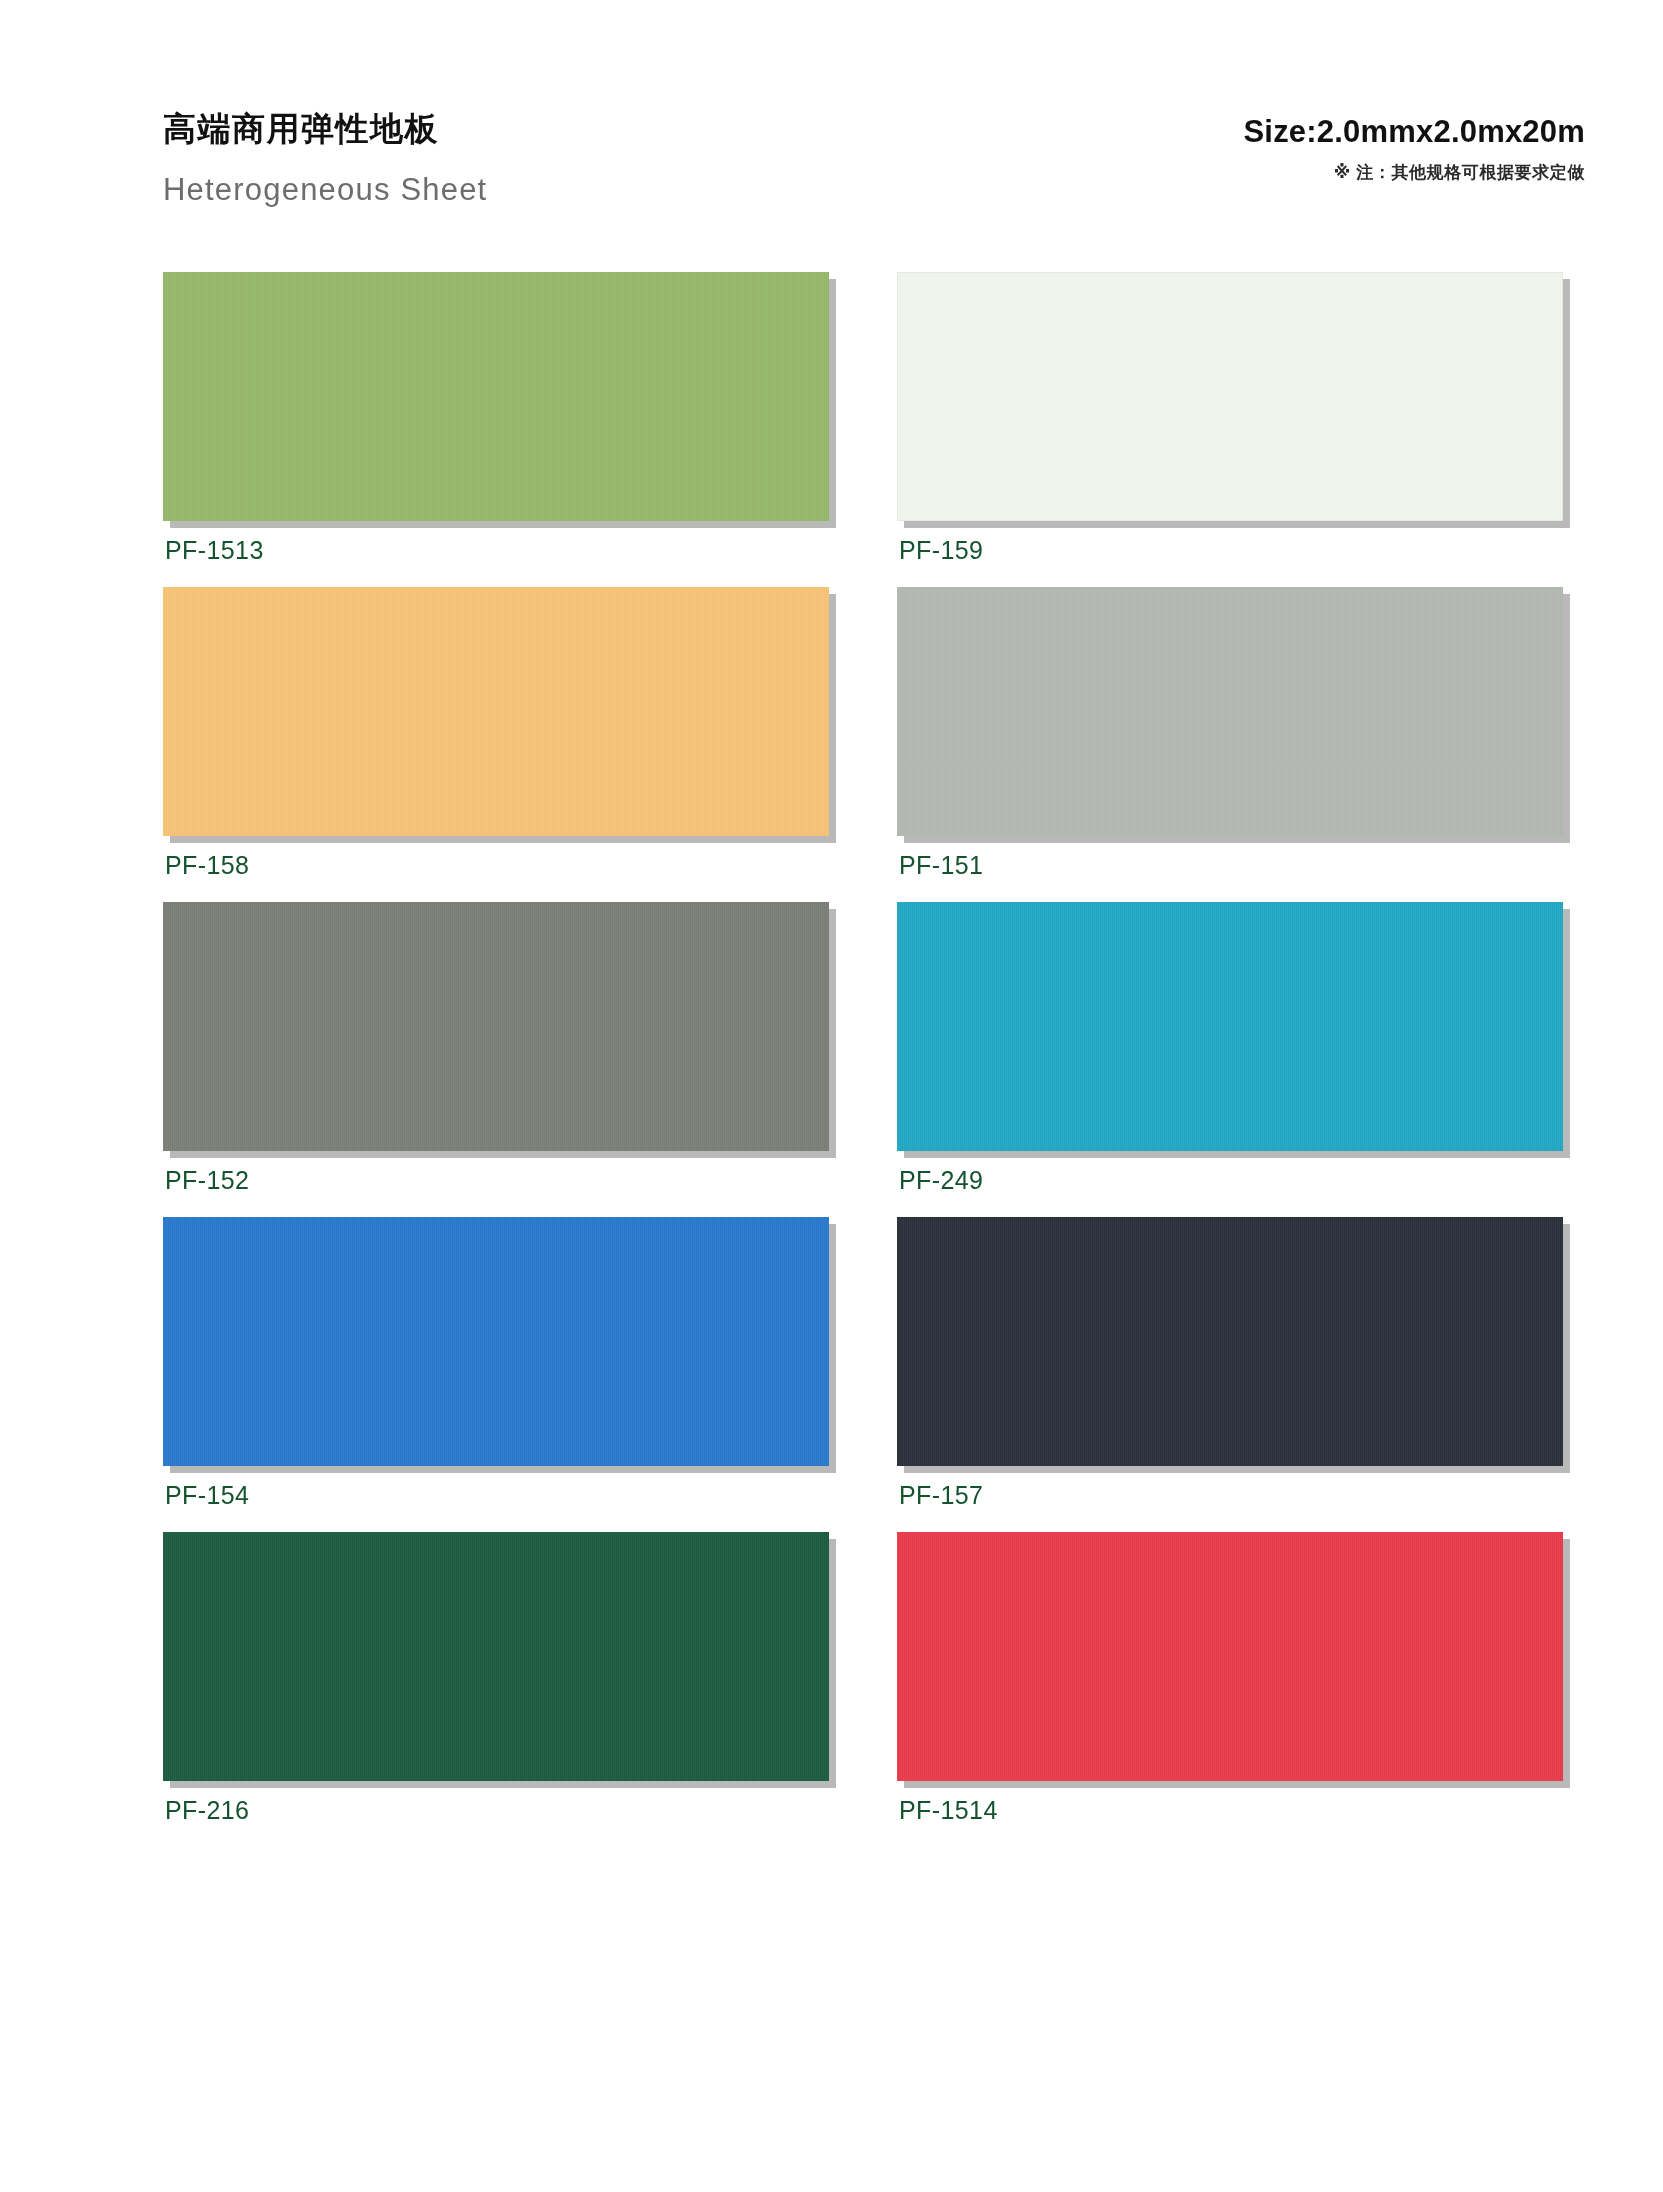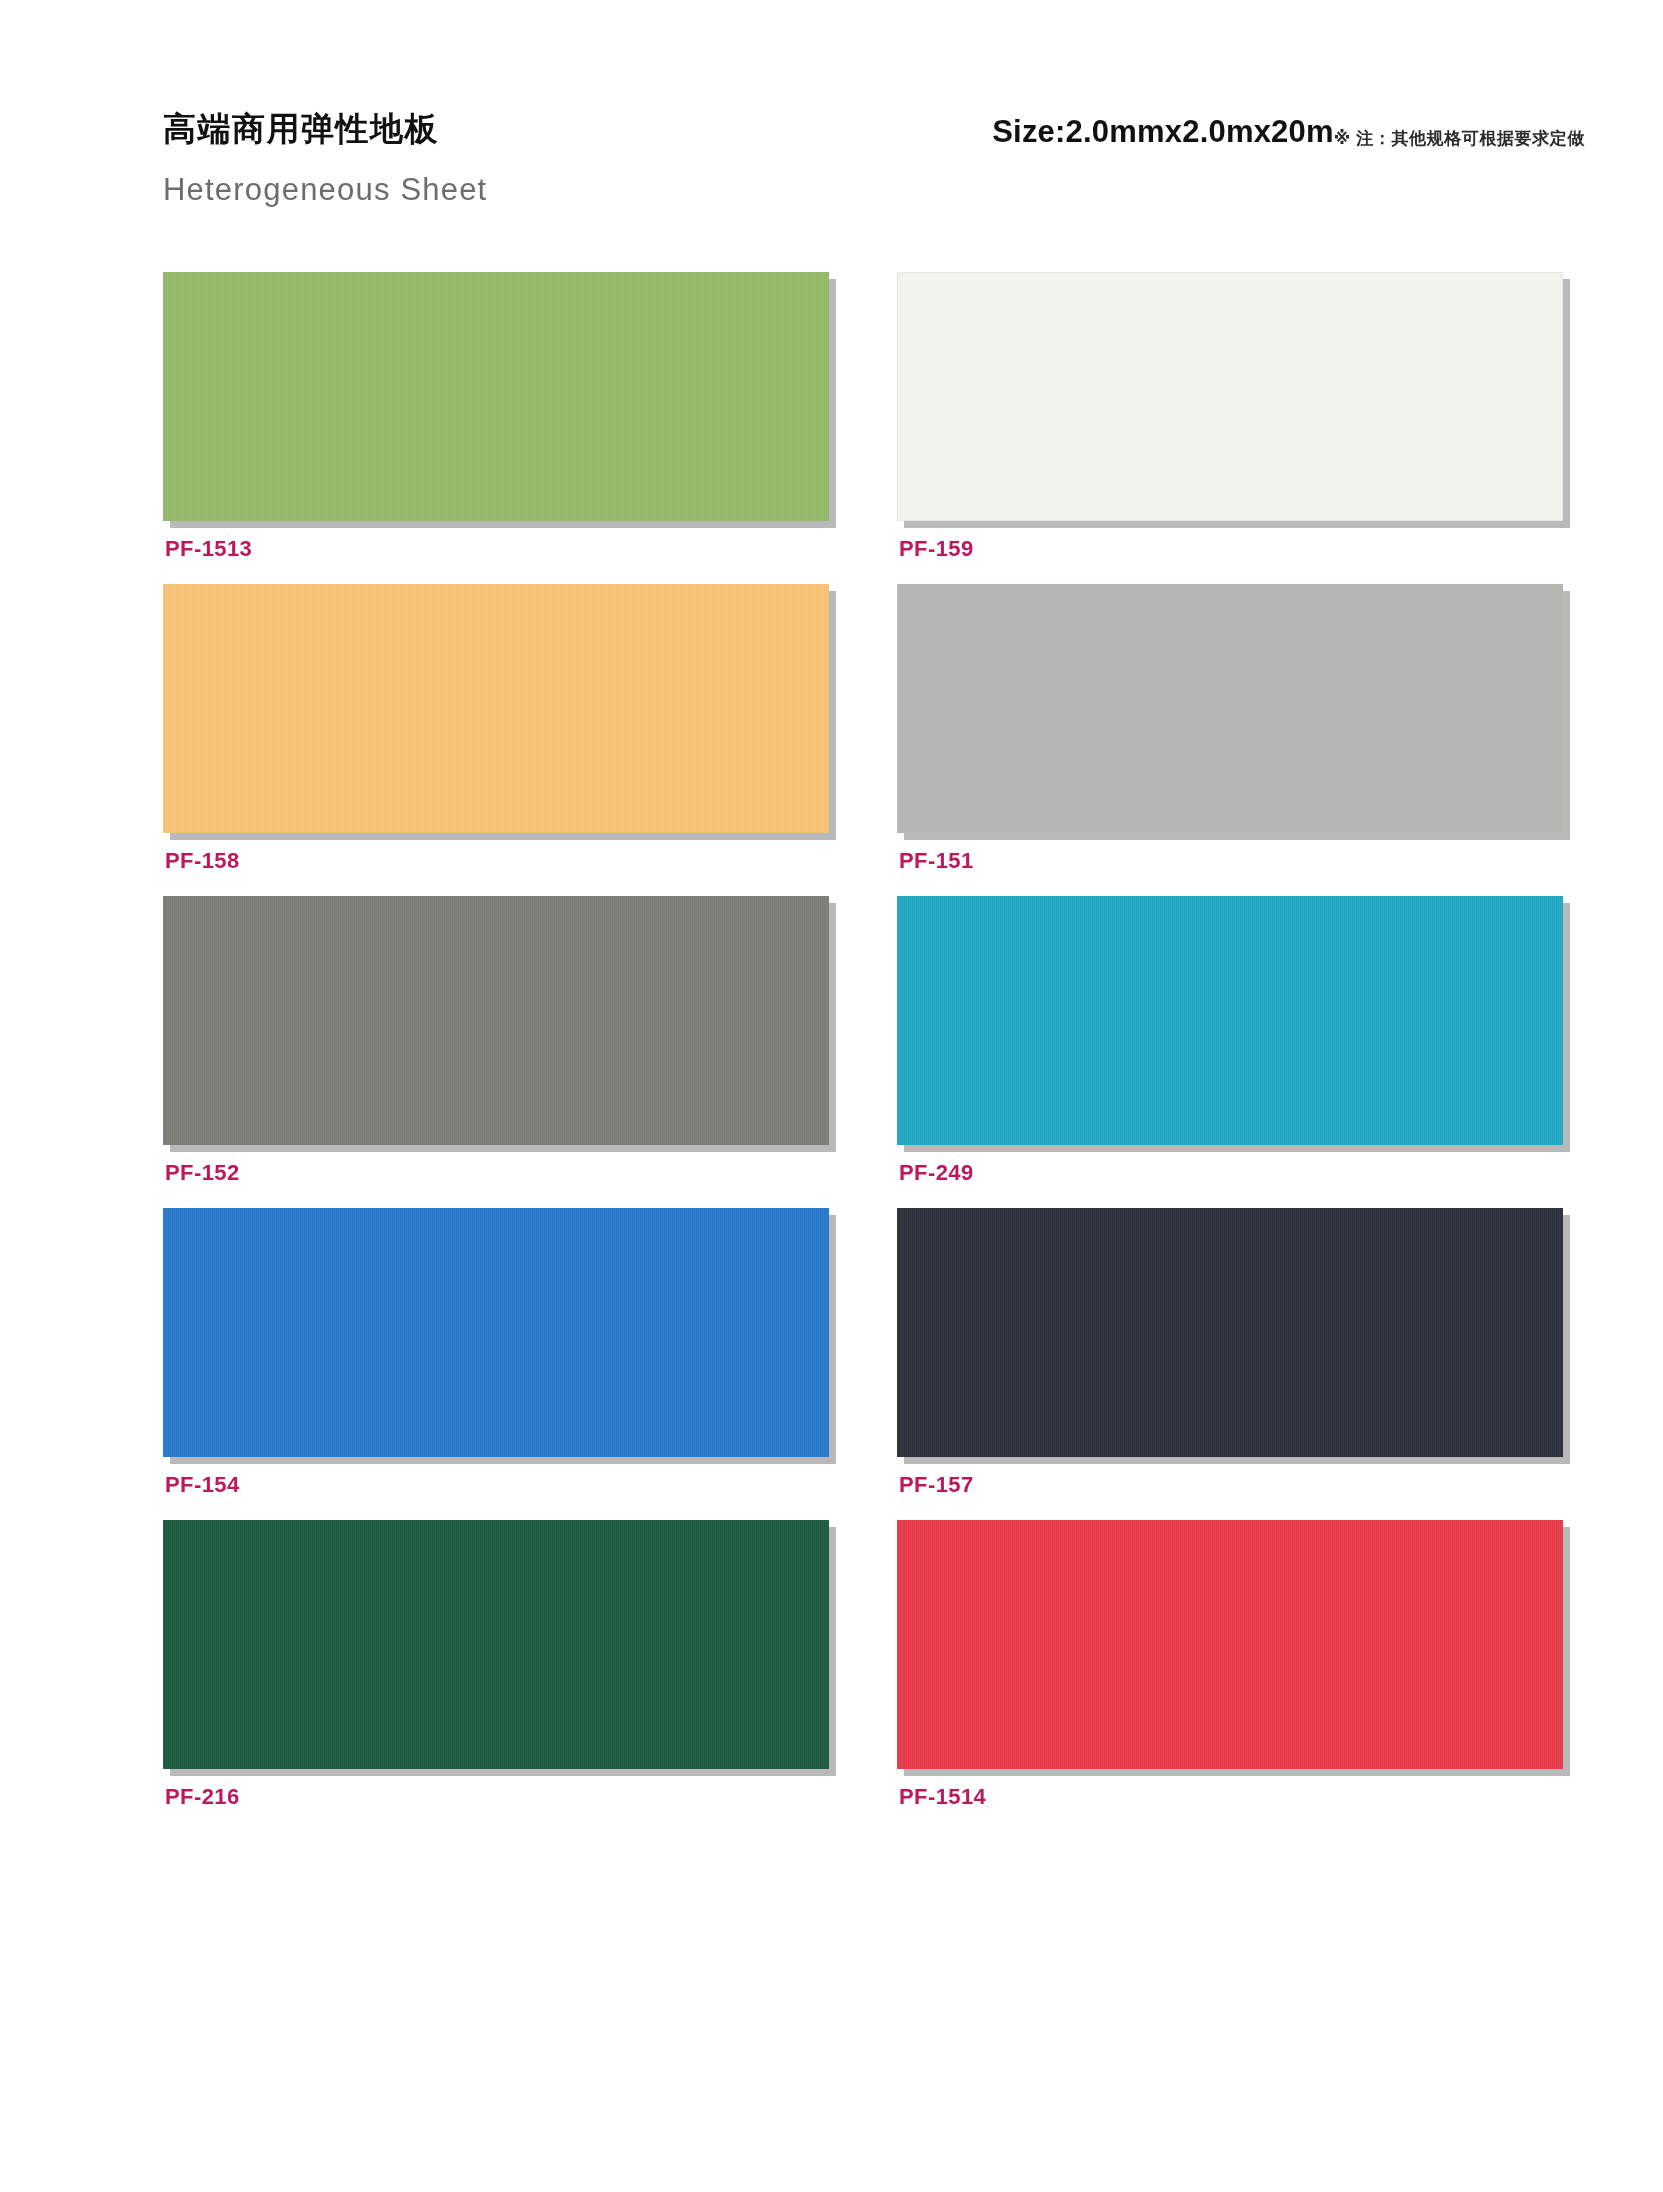--- a/index.html
+++ b/index.html
@@ -53,21 +53,21 @@
     font-size: 31px;
     font-weight: 400;
     letter-spacing: 1.2px;
     line-height: 1.25;
     color: #6d6d6d;
     margin-top: 22px;
     white-space: nowrap;
   }
   .header-right {
     display: flex;
-    flex-direction: row;
+    flex-direction: column;
     align-items: flex-end;
     padding-top: 4px;
   }
   .size-line {
     font-size: 31px;
     font-weight: 600;
     letter-spacing: 0.2px;
     color: #111111;
     white-space: nowrap;
   }
@@ -128,24 +128,24 @@
         rgba(255,255,255,0.035) 1px,
         rgba(0,0,0,0.018) 1px,
         rgba(0,0,0,0.018) 2px
       );
     pointer-events: none;
   }
   .swatch.light-edge {
     box-shadow: inset 0 0 0 1px rgba(0,0,0,0.045);
   }
   .swatch-label {
-    font-size: 22px;
-    font-weight: 700;
+    font-size: 25px;
+    font-weight: 400;
     letter-spacing: 0.4px;
-    color: #be185d;
+    color: #14532d;
     margin-top: 17px;
     padding-left: 2px;
     line-height: 1;
   }
 </style>
 </head>
 <body>
 
 <div class="page">
 

